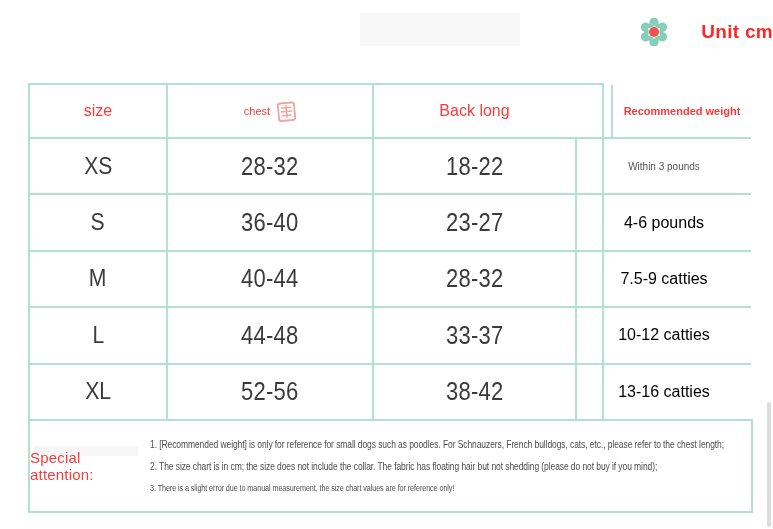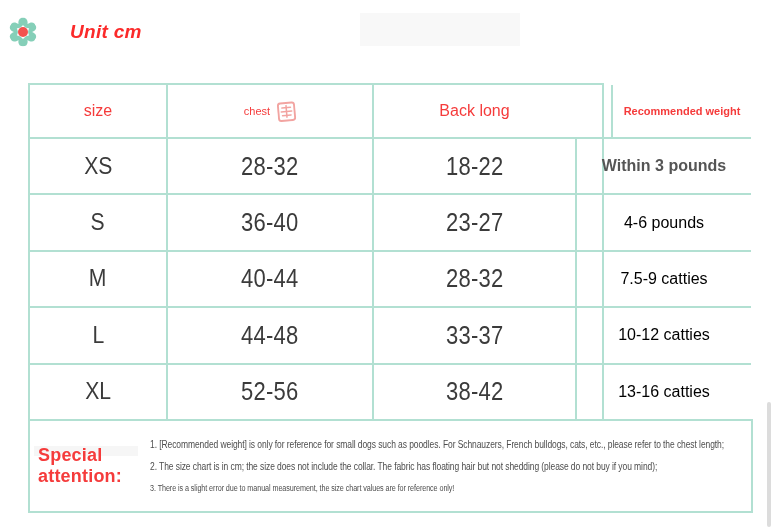--- a/index.html
+++ b/index.html
@@ -14,50 +14,50 @@
   *{margin:0;padding:0;box-sizing:border-box;}
   html,body{background:#fff;}
   body{font-family:"Liberation Sans","DejaVu Sans",sans-serif;}
   .page{position:relative;width:773px;height:529px;background:#fff;overflow:hidden;}
 
   
   .ghost{position:absolute;background:#f8f8f8;}
   .ghost-title{left:360px;top:13px;width:160px;height:33px;}
   .ghost-notes{left:34px;top:446px;width:104px;height:10px;background:#f6f6f6;}
   .title-row{position:absolute;left:0;top:8px;width:100%;height:48px;
-    display:flex;justify-content:flex-start;align-items:center;gap:24px;font-style:italic;}
+    display:flex;justify-content:flex-end;align-items:center;gap:24px;}
   .title-text{font-size:19px;font-weight:700;color:var(--title-red);letter-spacing:.3px;}
 
   
   .size-table{position:absolute;left:28px;top:83px;width:576px;height:336px;
     border:2px solid var(--teal);border-bottom:none;
     display:grid;grid-template-columns:136px 206px 203px 176px;
     grid-template-rows:52px repeat(5,56.4px);}
   .cell{display:flex;align-items:center;justify-content:center;
     border-top:2px solid var(--teal);border-left:2px solid var(--teal);}
   .cell:nth-child(-n+4){border-top:none;}
   .cell:nth-child(4n+1){border-left:none;}
 
   .h-size{font-size:16px;color:var(--red);}
   .h-chest{font-size:11px;color:var(--red);gap:7px;}
   .h-back{font-size:16px;color:var(--red);}
   .h-wt{font-size:11px;font-weight:700;color:var(--red);margin-left:36px;}
 
   .sz{font-size:23px;color:var(--dark);display:inline-block;transform:scaleX(.92);}
   .big{font-size:25px;color:var(--dark);display:inline-block;transform:scaleX(.88);letter-spacing:.3px;}
   .wt{font-size:16px;color:#000000;}
-  .wt-sm{font-size:16px;color:#555;font-weight:bold;}
+  .wt-sm{font-size:10px;color:#555;}
 
   .stamp{transform:rotate(-5deg);opacity:.8;}
 
   
   .notes{position:absolute;left:28px;top:419px;width:725px;height:94px;
     border:2px solid var(--teal);display:flex;overflow:hidden;}
-  .notes-label{width:118px;flex:none;display:flex;align-items:center;padding-left:8px;
-    color:var(--red);font-weight:700;font-size:18px;letter-spacing:.2px;}
+  .notes-label{width:118px;flex:none;display:flex;align-items:center;
+    color:var(--red);font-weight:400;font-size:15px;letter-spacing:.2px;}
   .notes-list{flex:1;display:flex;flex-direction:column;justify-content:space-evenly;
     padding:7px 2px 7px 2px;}
   .note{white-space:nowrap;color:var(--gray);font-size:10px;letter-spacing:-.1px;
     transform:scaleX(.85);transform-origin:left center;}
   .note-small{font-size:8.5px;}
 
   
   .scrollbar{position:absolute;right:2px;top:402px;width:4px;height:125px;
     background:#dcdcdc;border-radius:2px;}
 </style>

